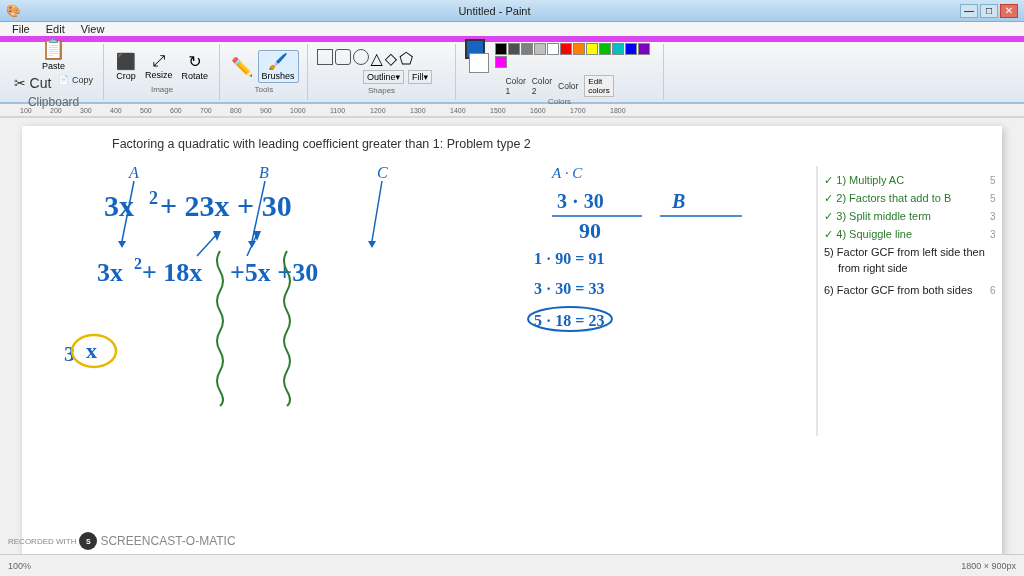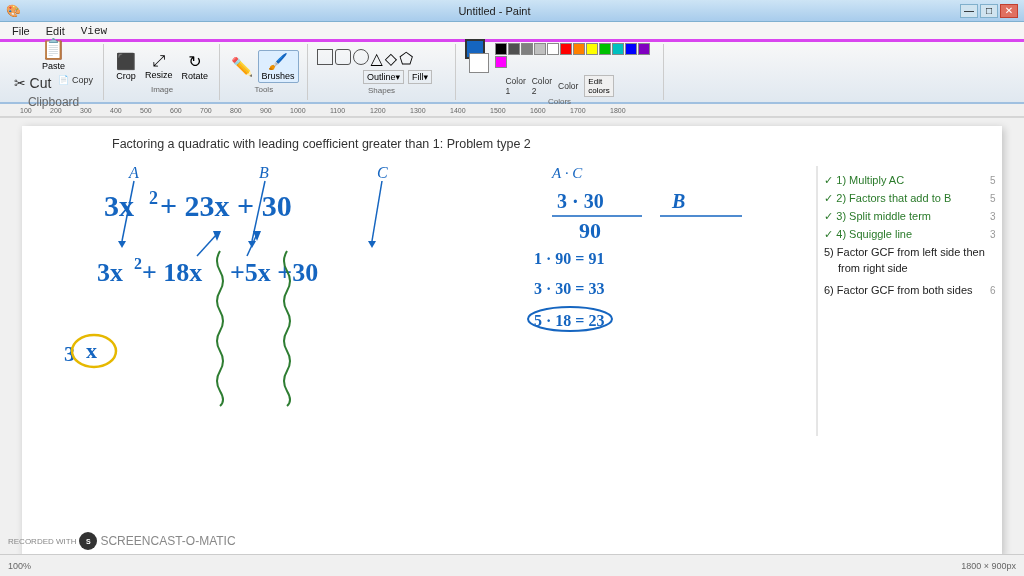--- a/index.html
+++ b/index.html
@@ -26,24 +26,24 @@
     <div style="height:22px;background:linear-gradient(to bottom,#cde4f5,#a8ccec);display:flex;align-items:center;padding:0 6px;border-bottom:1px solid #80b0d0;">
       <span style="font-size:12px;color:#333;margin-right:8px;">🎨</span>
       <span style="font-size:11px;color:#222;flex:1;text-align:center;">Untitled - Paint</span>
       <div style="display:flex;gap:2px;">
         <div style="width:18px;height:14px;background:#d0e4f0;border:1px solid #80b0cc;font-size:10px;display:flex;align-items:center;justify-content:center;cursor:pointer;">—</div>
         <div style="width:18px;height:14px;background:#d0e4f0;border:1px solid #80b0cc;font-size:10px;display:flex;align-items:center;justify-content:center;cursor:pointer;">□</div>
         <div style="width:18px;height:14px;background:#e07060;border:1px solid #c04030;font-size:10px;display:flex;align-items:center;justify-content:center;cursor:pointer;color:white;">✕</div>
       </div>
     </div>
 
-    <div style="height:20px;background:#f5f5f5;display:flex;align-items:center;padding:0 4px;border-bottom:3px solid #d946ef;">
+    <div style="height:20px;background:#f5f5f5;display:flex;align-items:center;padding:0 4px;border-bottom:6px solid #d946ef;">
       <span style="font-size:11px;padding:0 8px;cursor:pointer;color:#222;">File</span>
       <span style="font-size:11px;padding:0 8px;cursor:pointer;color:#222;">Edit</span>
-      <span style="font-size:11px;padding:0 8px;cursor:pointer;color:#222;font-family:Liberation Mono, monospace;">View</span>
+      <span style="font-size:11px;padding:0 8px;cursor:pointer;color:#222;">View</span>
     </div>
 
     <div style="height:62px;background:linear-gradient(to bottom,#f8f8f8,#e0e8f0);border-bottom:2px solid #a0c0e0;display:flex;align-items:stretch;padding:2px 4px;gap:1px;">
 
       <div style="display:flex;flex-direction:column;align-items:center;justify-content:center;border-right:1px solid #ccc;padding:2px 8px;gap:1px;">
         <div style="display:flex;flex-direction:column;align-items:center;font-size:9px;cursor:pointer;padding:2px;">
           <div style="font-size:20px;">📋</div>
           <span>Paste</span>
         </div>
         <div style="display:flex;gap:3px;">

